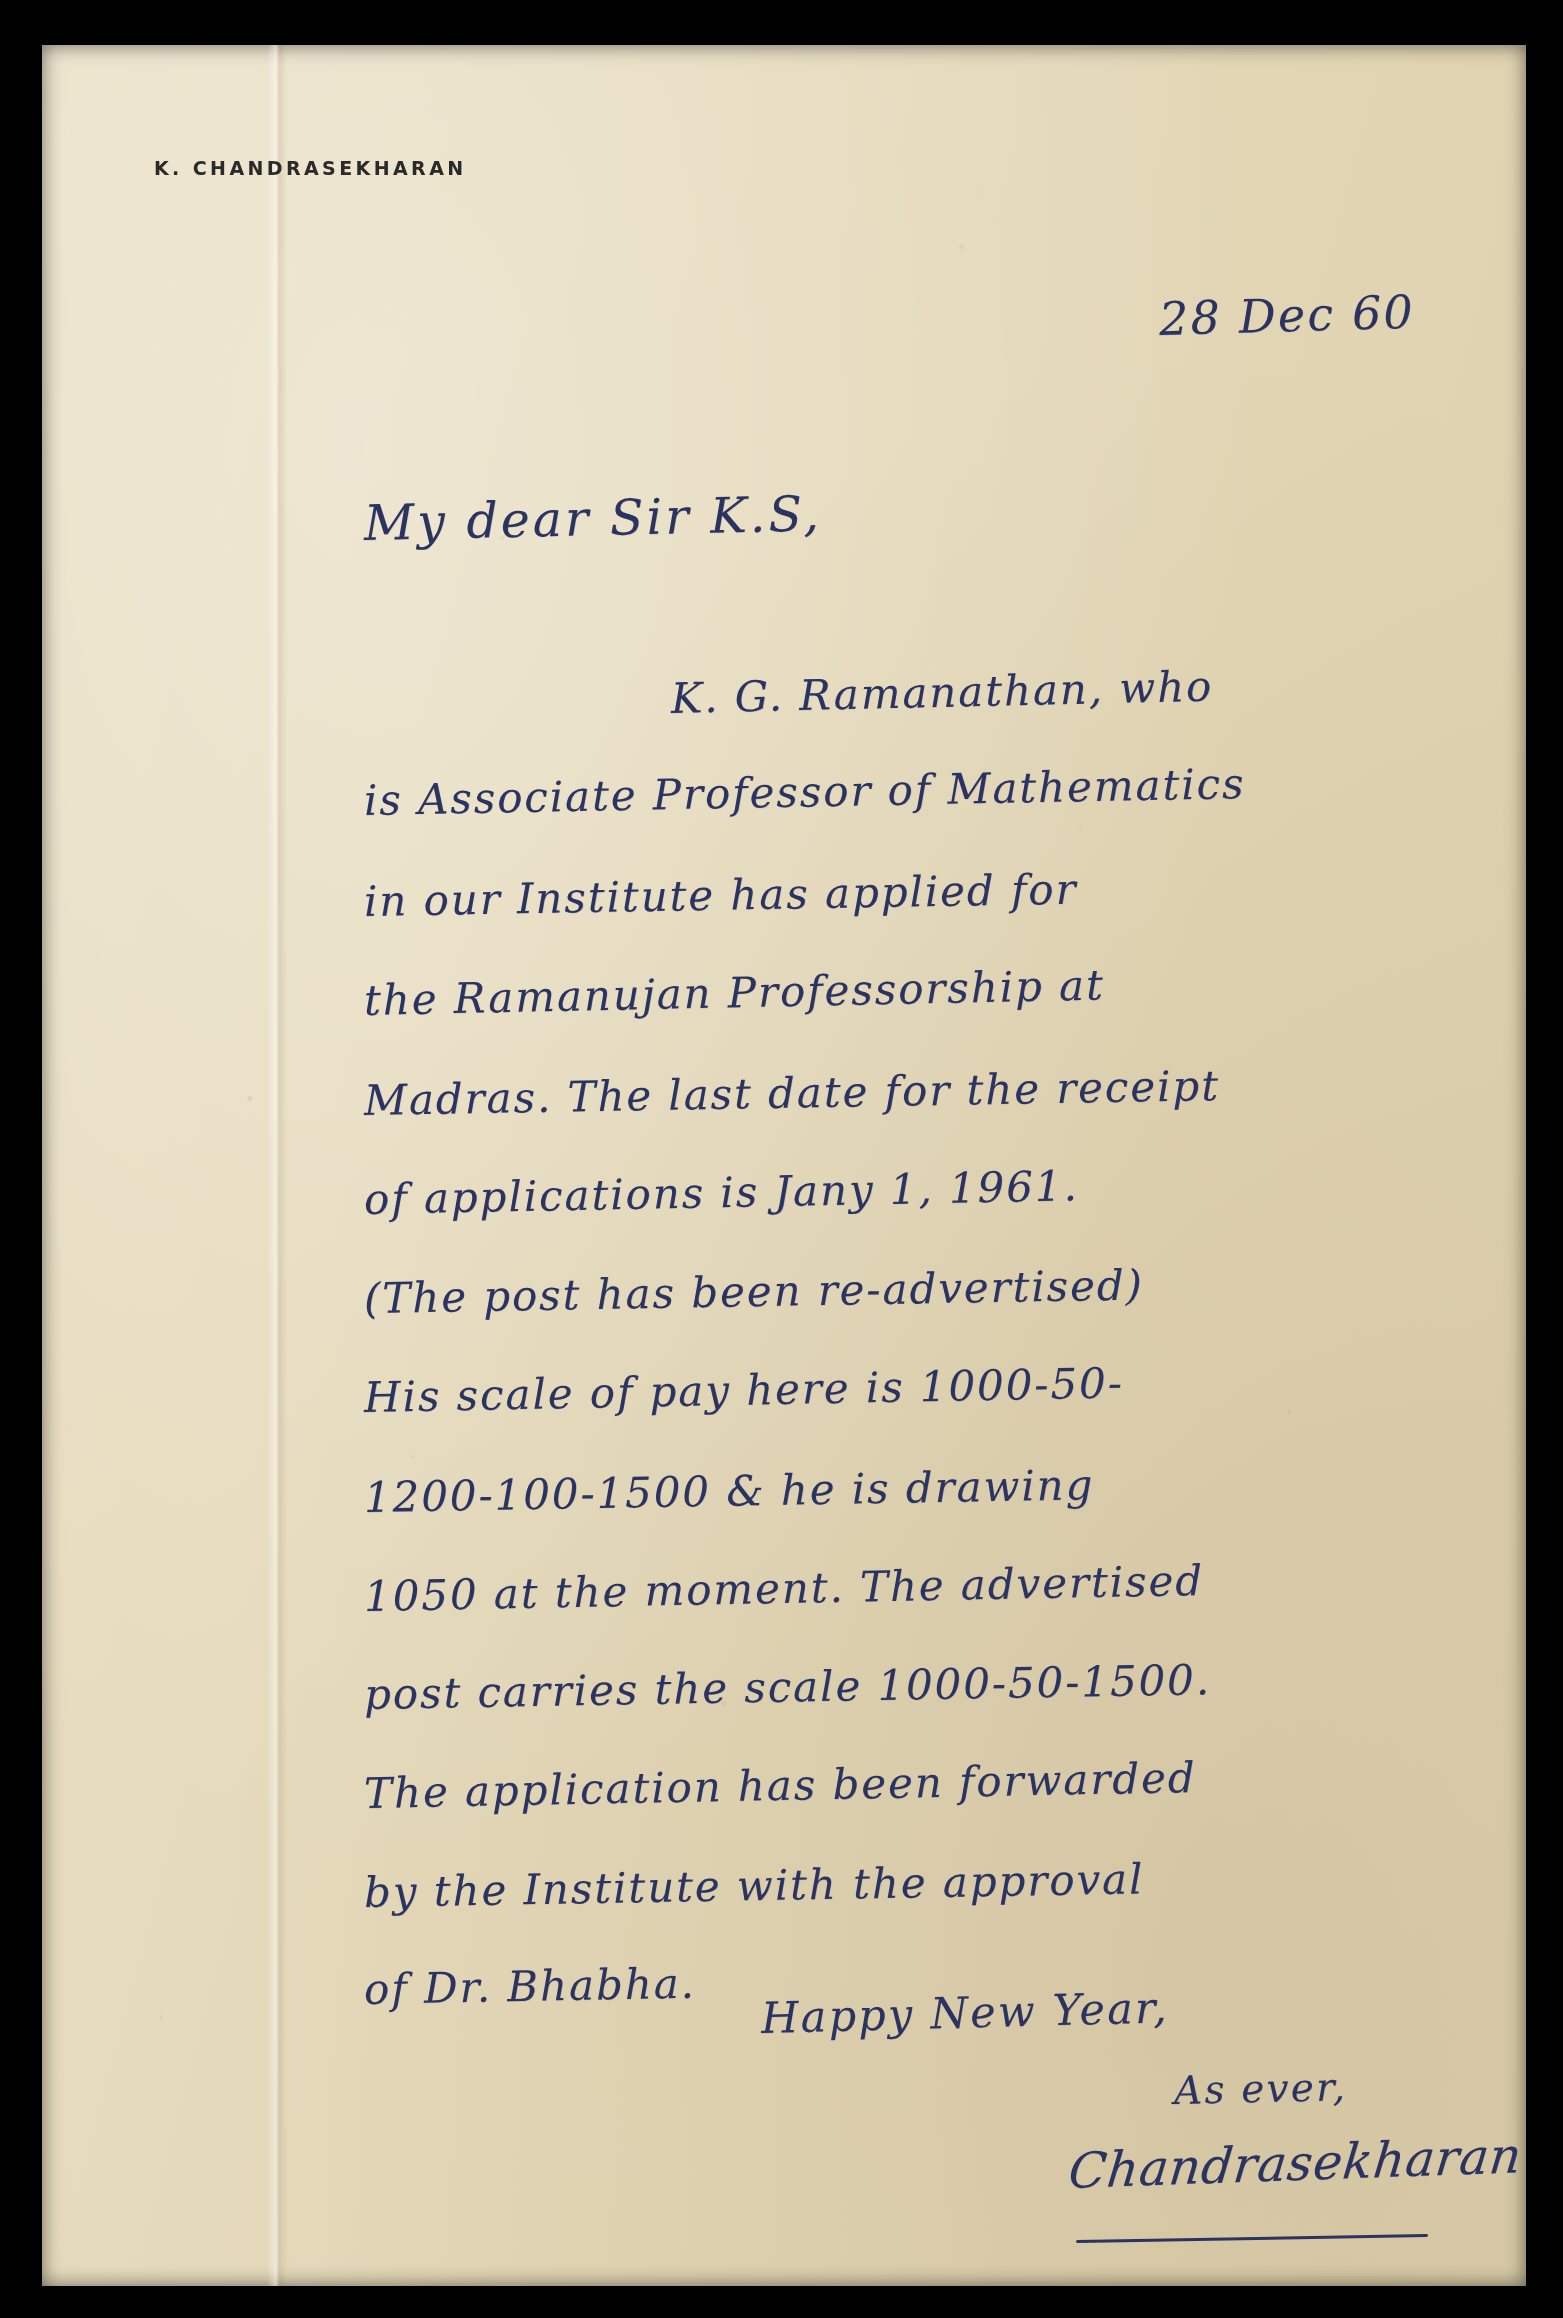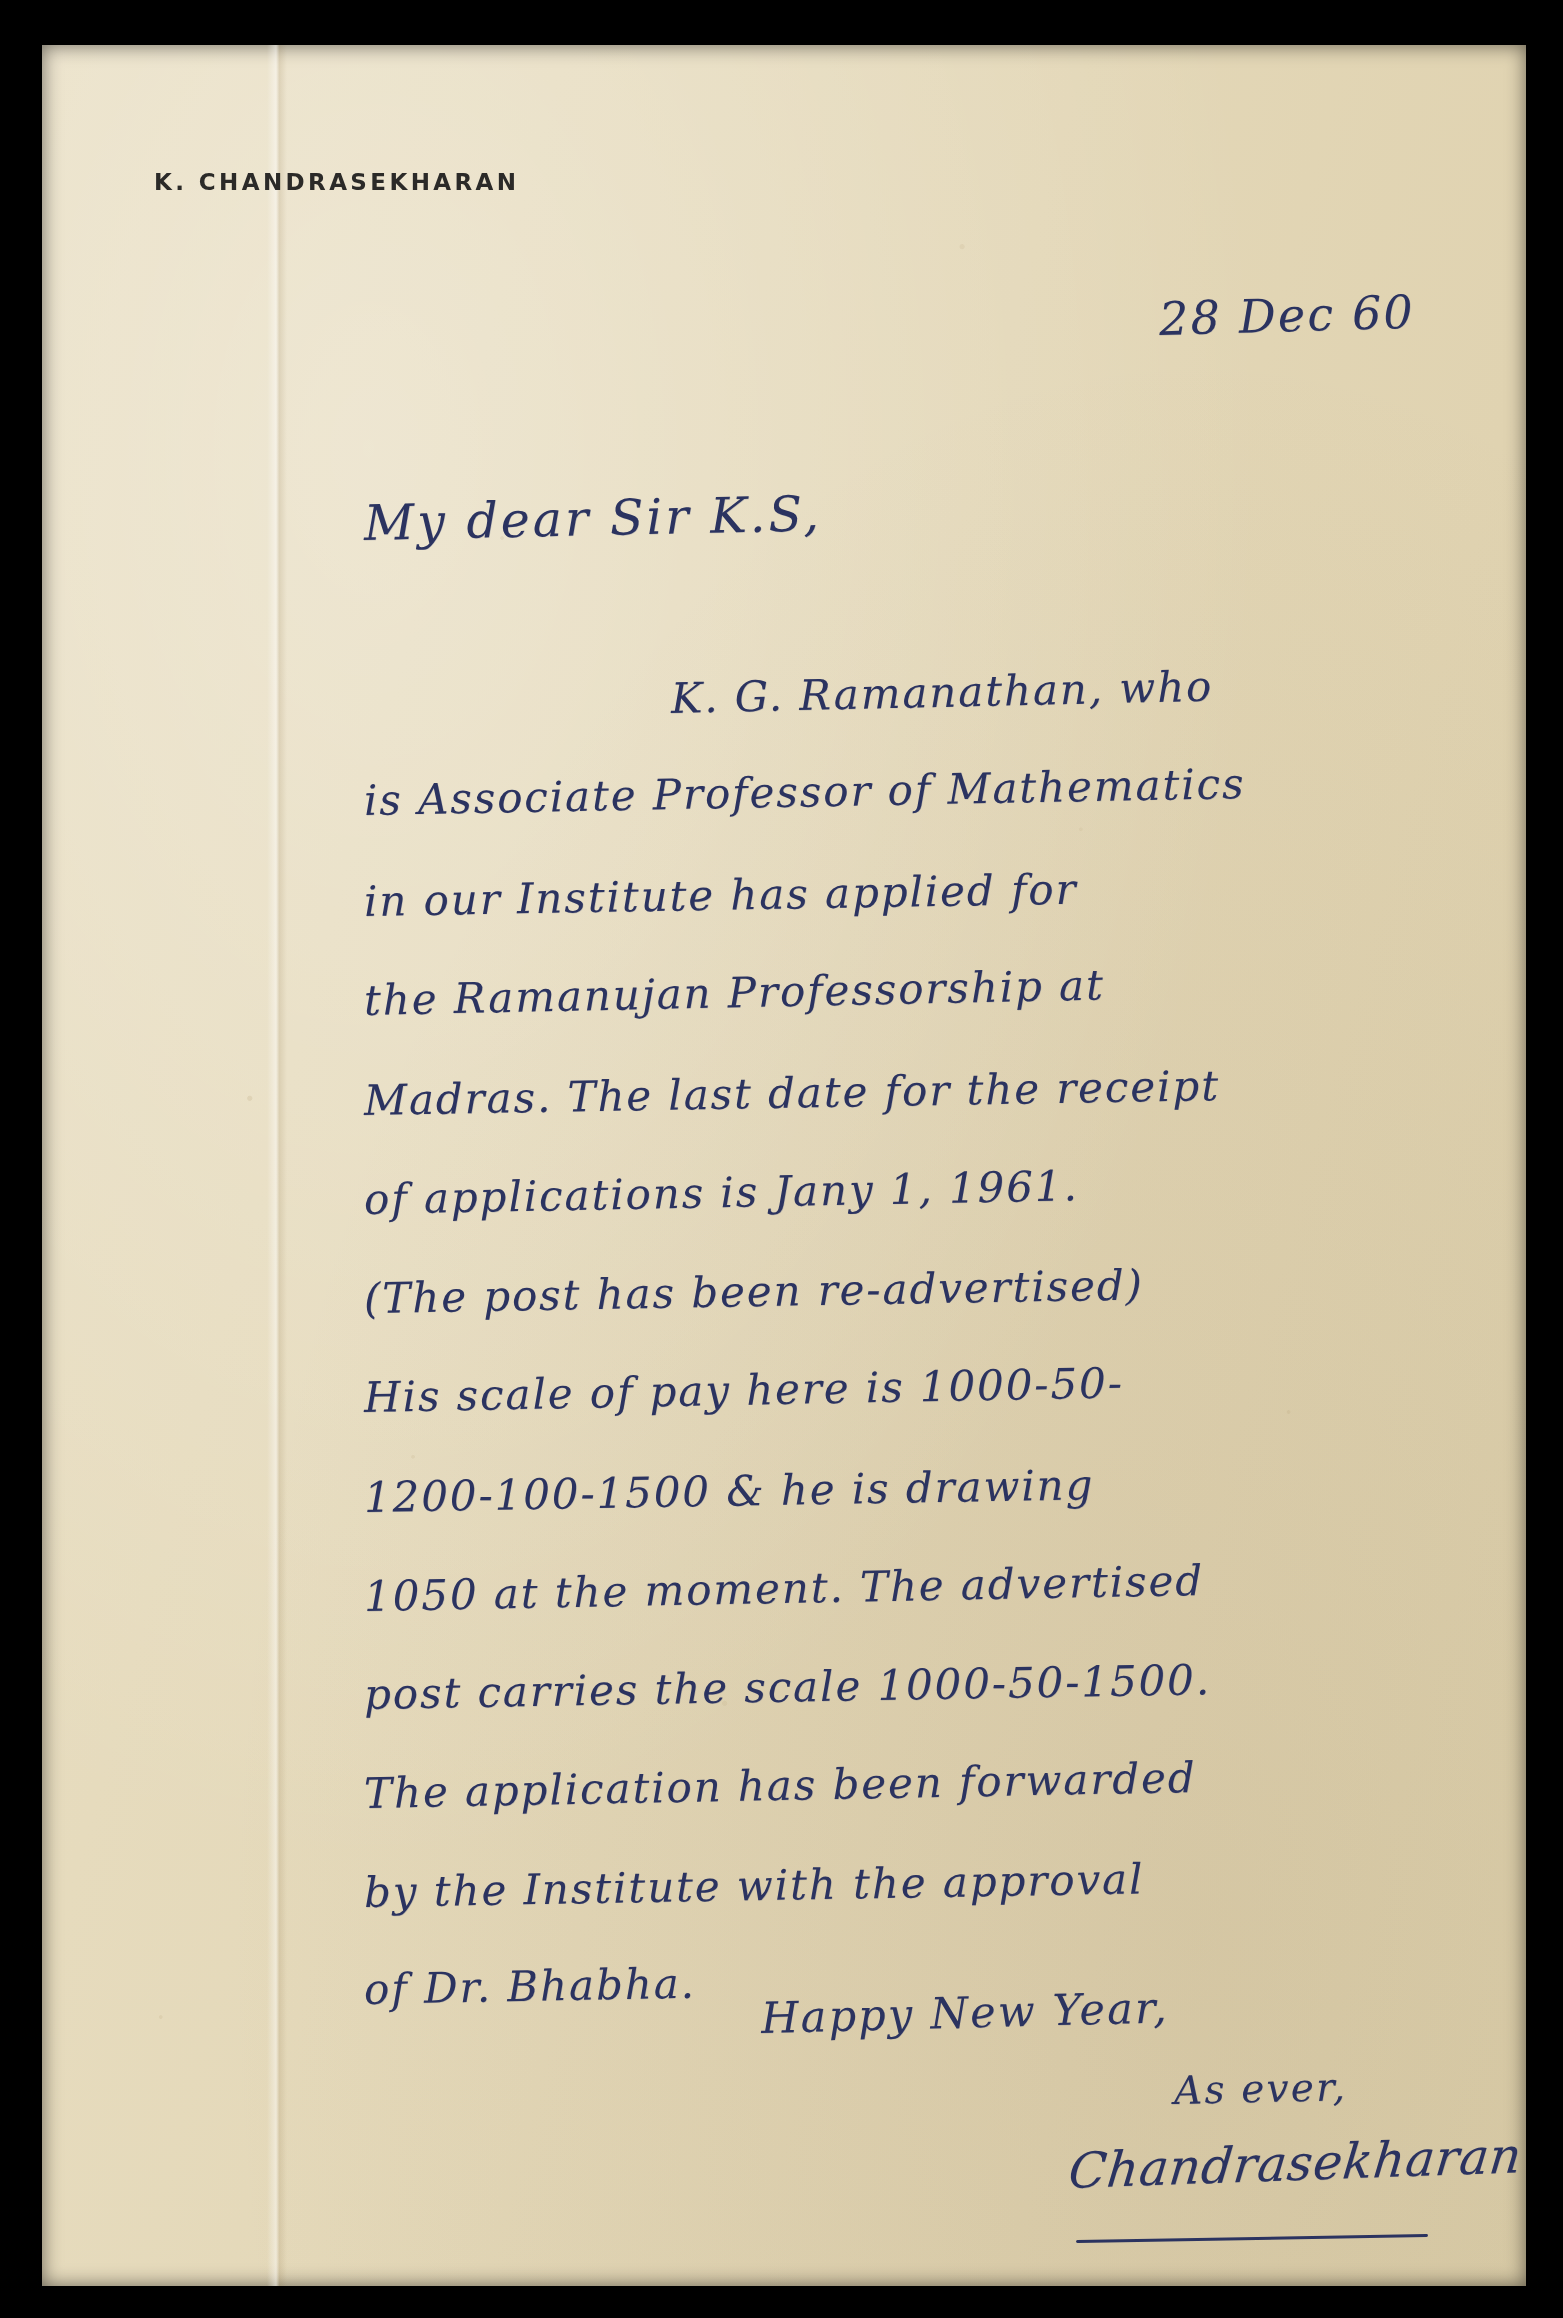--- a/index.html
+++ b/index.html
@@ -53,24 +53,24 @@
     width: 19.5px;
     height: 100%;
     background: linear-gradient(90deg, rgba(255,255,255,0) 0%, rgba(255,255,255,0.45) 45%, rgba(140,115,70,0.16) 62%, rgba(255,255,255,0) 100%);
     pointer-events: none;
   }
 
   
   #letterhead {
     position: absolute;
     left: 112px;
-    top: 124px;
+    top: 112px;
     font-family: "DejaVu Sans", sans-serif;
     font-weight: 700;
-    font-size: 23px;
+    font-size: 19px;
     letter-spacing: 3.4px;
     color: #2b2a28;
   }
 
   
   .hand {
     color: #2b3360;
     font-family: "DejaVu Serif", serif;
     font-style: italic;
     white-space: pre;

